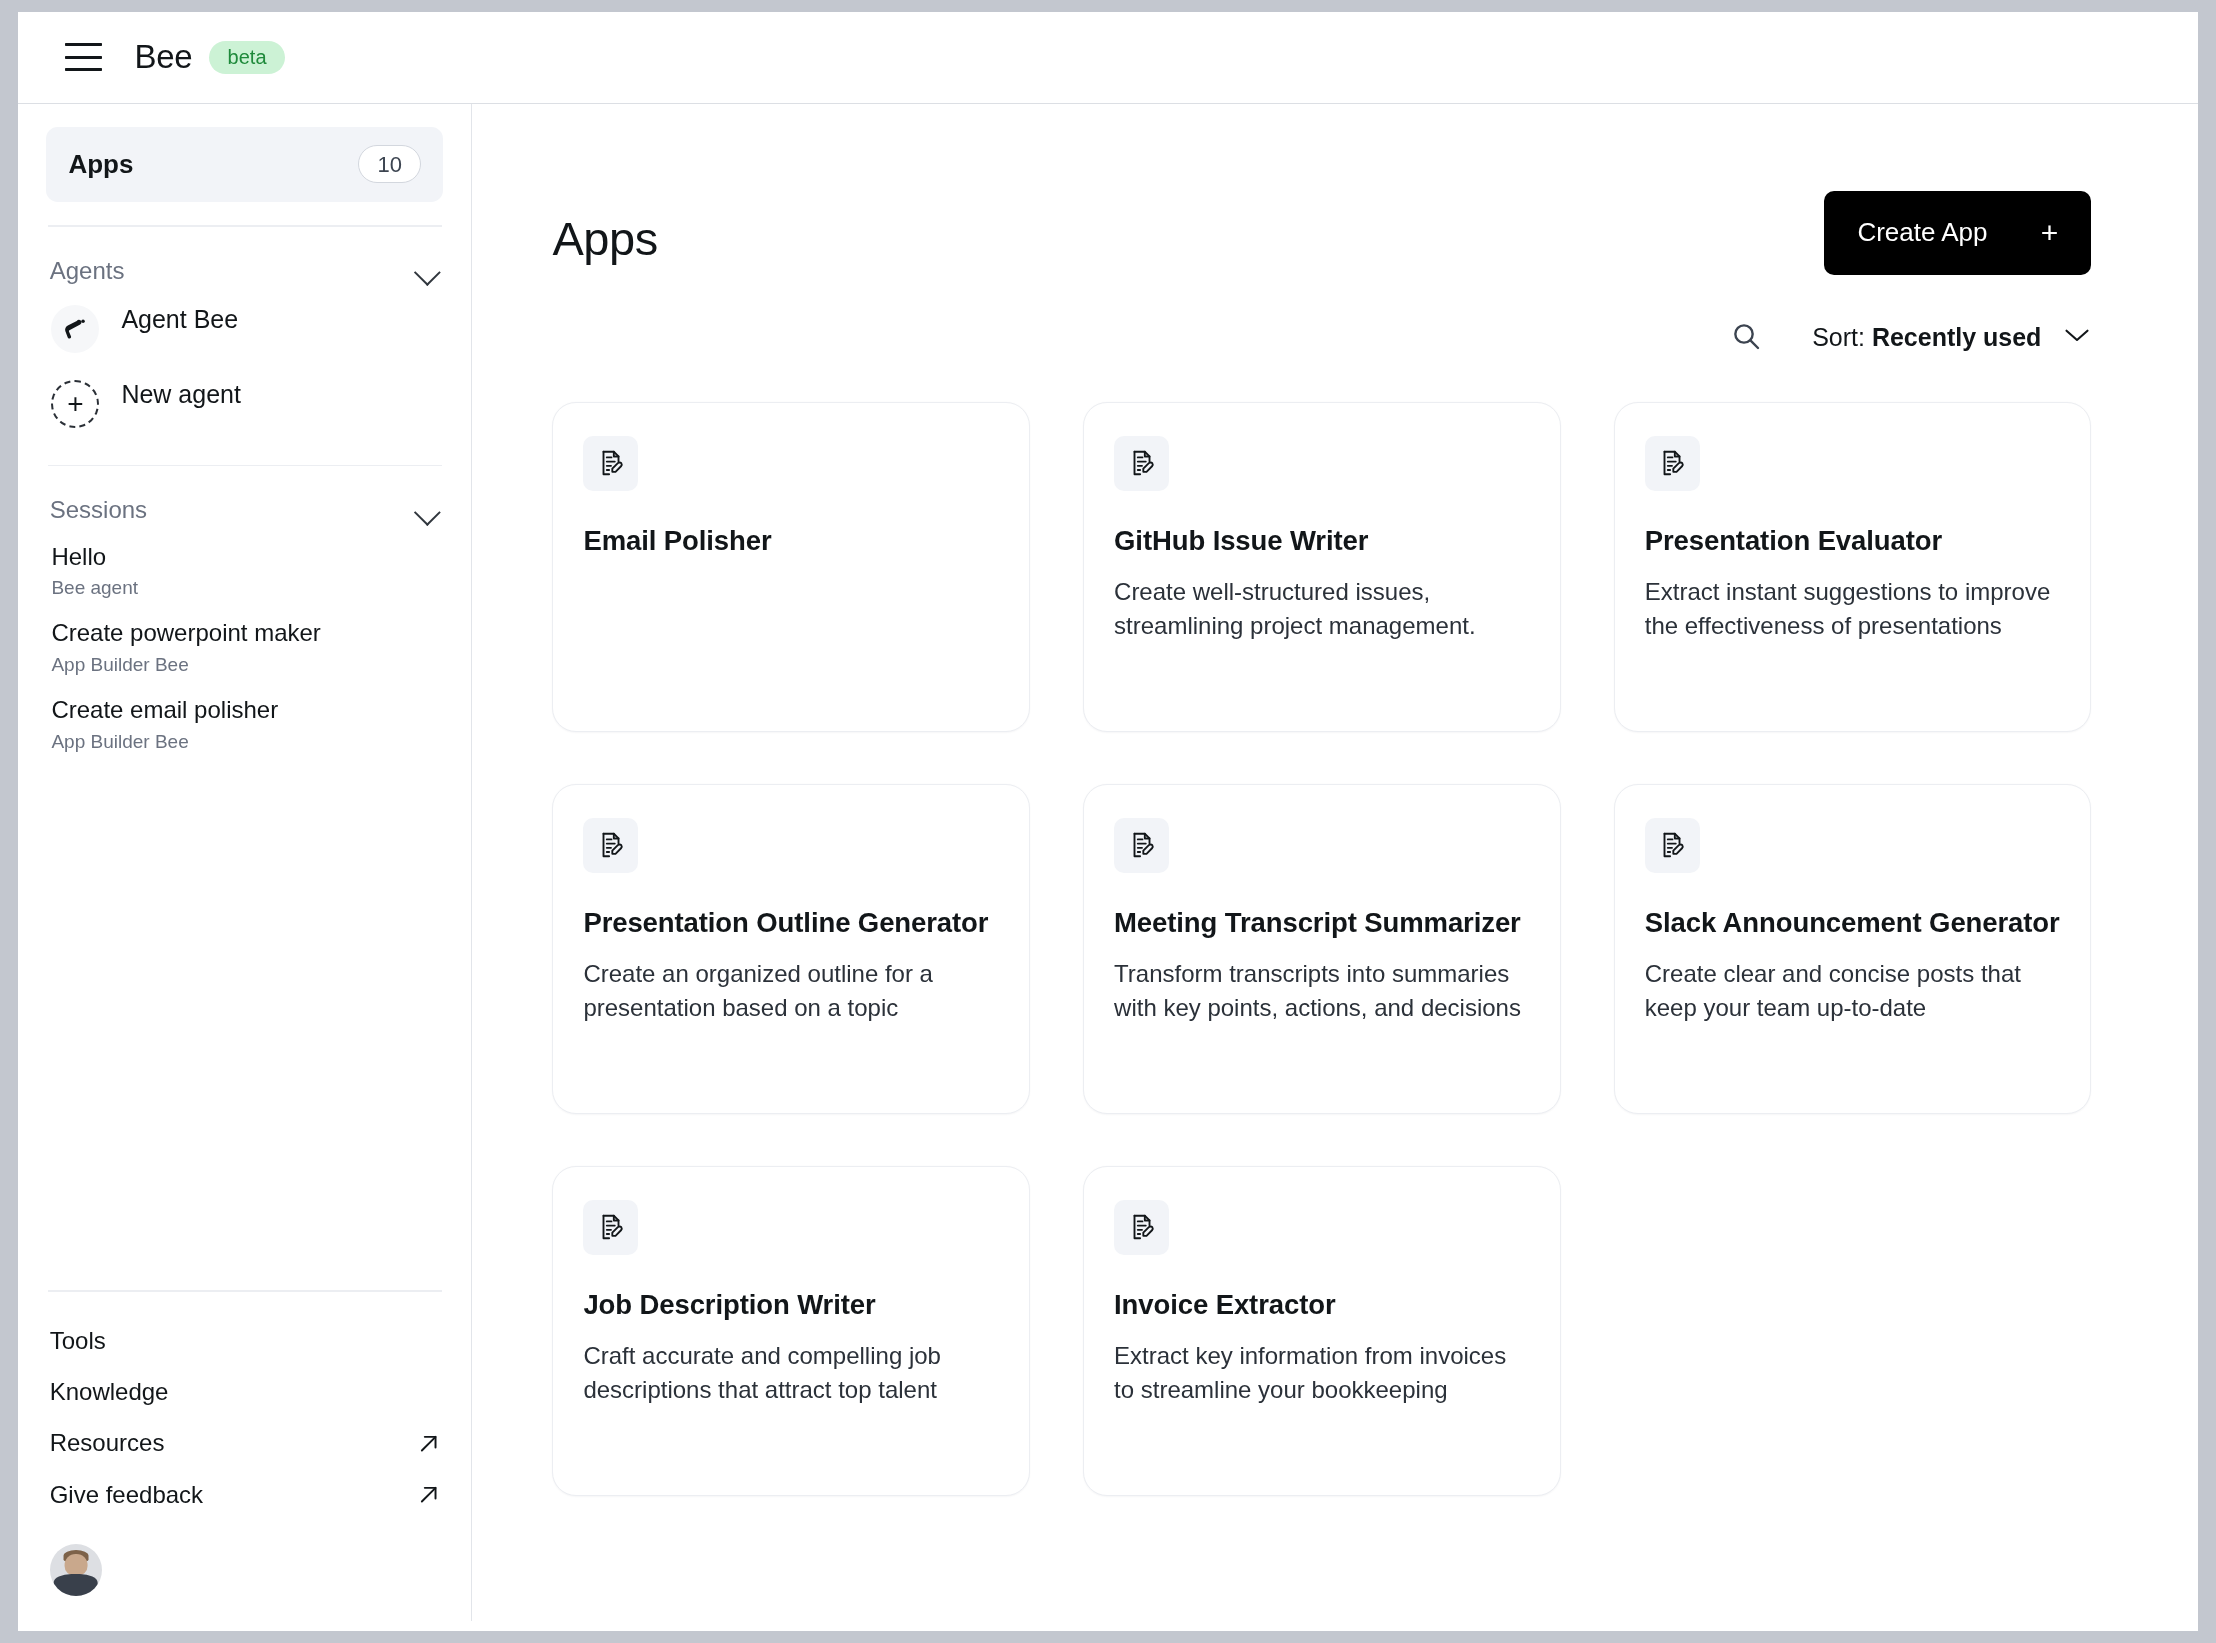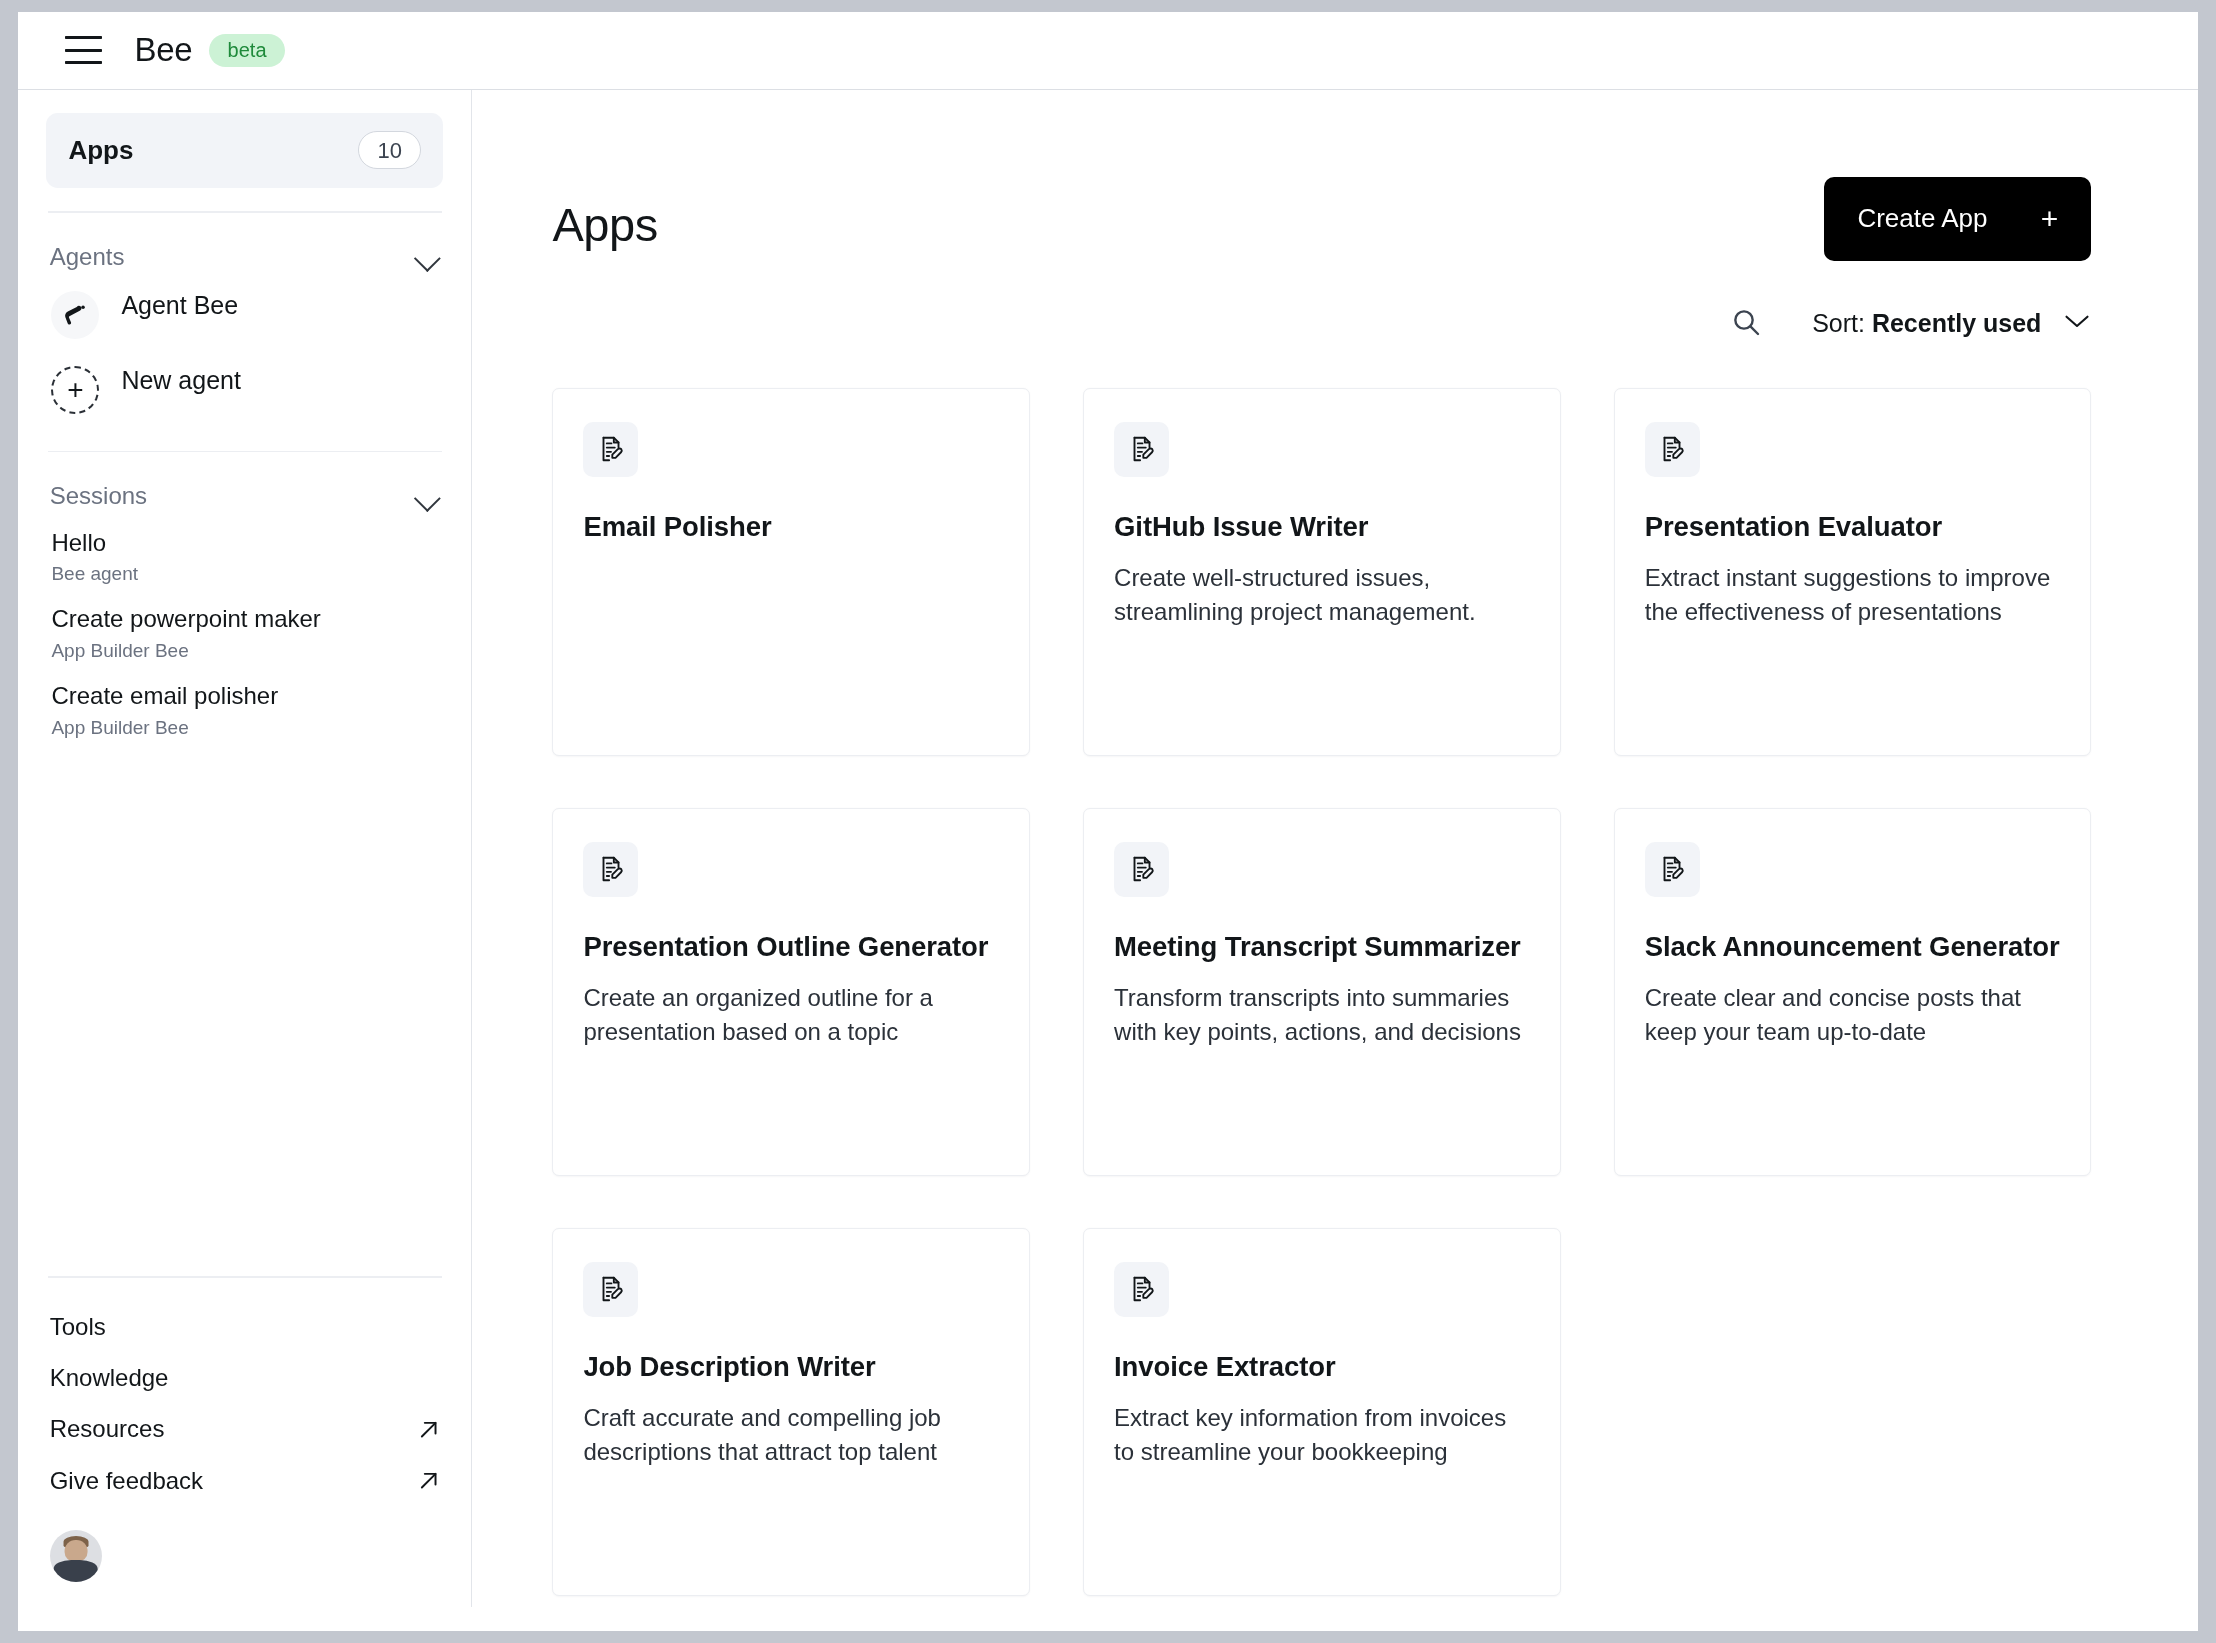--- a/index.html
+++ b/index.html
@@ -18,21 +18,21 @@
     left: 18.4px;
     top: 11.7px;
     width: 2180px;
     height: 1619px;
     background: #ffffff;
     overflow: hidden;
   }
 
   
   .topbar {
-    height: 78px;
+    height: 92px;
     border-bottom: 1.7px solid #dcdfe4;
     display: flex;
     align-items: center;
     padding-left: 47px;
     background: #ffffff;
   }
   .hamburger {
     width: 37px;
     height: 28px;
     display: flex;
@@ -251,22 +251,22 @@
   
   .grid {
     display: grid;
     grid-template-columns: repeat(3, 1fr);
     gap: 52px 53px;
     margin-top: 47px;
   }
   .card {
     background: #ffffff;
     border: 1.7px solid #eceef2;
-    border-radius: 7px;
-    height: 368px;
+    border-radius: 24px;
+    height: 330px;
     padding: 33px 30px;
     cursor: pointer;
     box-shadow: 0 0.8px 1.7px rgba(16,24,40,0.04);
   }
   .card-icon {
     width: 55px; height: 55px;
     background: #f2f4f8;
     border-radius: 10px;
     display: flex; align-items: center; justify-content: center;
     margin-bottom: 32px;

